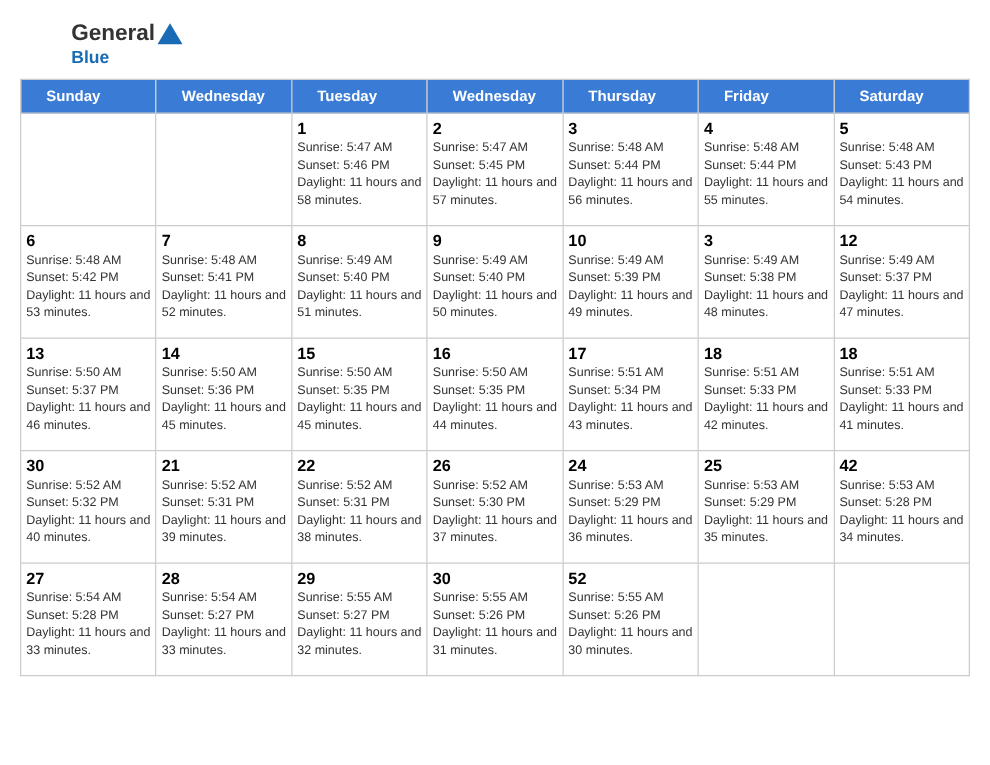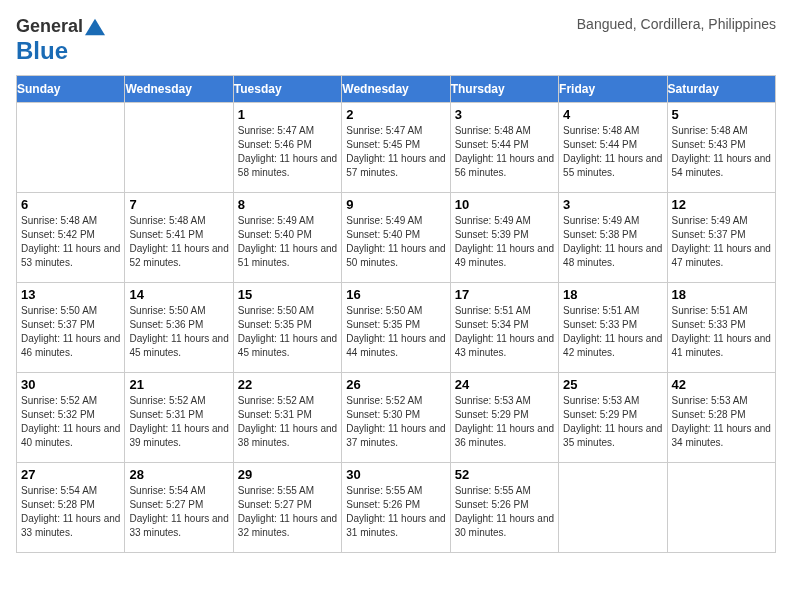--- a/index.html
+++ b/index.html
@@ -13,32 +13,33 @@
     .header {
       display: flex;
       justify-content: space-between;
       align-items: flex-start;
       margin-bottom: 10px;
     }
     .logo {
       display: flex;
       flex-direction: column;
       align-items: flex-start;
+      margin-left: 41px;
     }
     .logo-text {
       display: flex;
       align-items: center;
     }
     .logo-general {
       font-size: 18px;
       font-weight: bold;
       color: #333;
     }
     .logo-blue {
-      font-size: 24px;
+      font-size: 14px;
       font-weight: bold;
       color: #1a6bb5;
     }
     .logo-icon {
       width: 20px;
       height: 20px;
       margin-left: 2px;
     }
     .title-section {
       text-align: right;
@@ -53,21 +54,21 @@
       color: #555;
     }
     .calendar {
       width: 100%;
       border-collapse: collapse;
       font-size: 11px;
     }
     .calendar th {
       background-color: #3a7bd5;
       color: #fff;
-      padding: 6px 0;
+      padding: 6px 20px;
       text-align: left;
       font-size: 12px;
       border: 1px solid #ccc;
     }
     .calendar td {
       border: 1px solid #ccc;
       vertical-align: top;
       padding: 4px;
       height: 90px;
       width: 108px;
@@ -99,21 +100,20 @@
   <div class="logo">
     <div class="logo-text">
       <span class="logo-general">General</span>
       <svg class="logo-icon" viewBox="0 0 24 20">
         <polygon points="0,20 12,0 24,20" fill="#1a6bb5"></polygon>
       </svg>
     </div>
     <span class="logo-blue">Blue</span>
   </div>
   <div class="title-section">
-    <div class="subtitle">Bangued, Cordillera, Philippines</div>
   </div>
 </div>
 
 <table class="calendar">
   <thead>
     <tr>
       <th>Sunday</th>
       <th>Wednesday</th>
       <th>Tuesday</th>
       <th>Wednesday</th>

